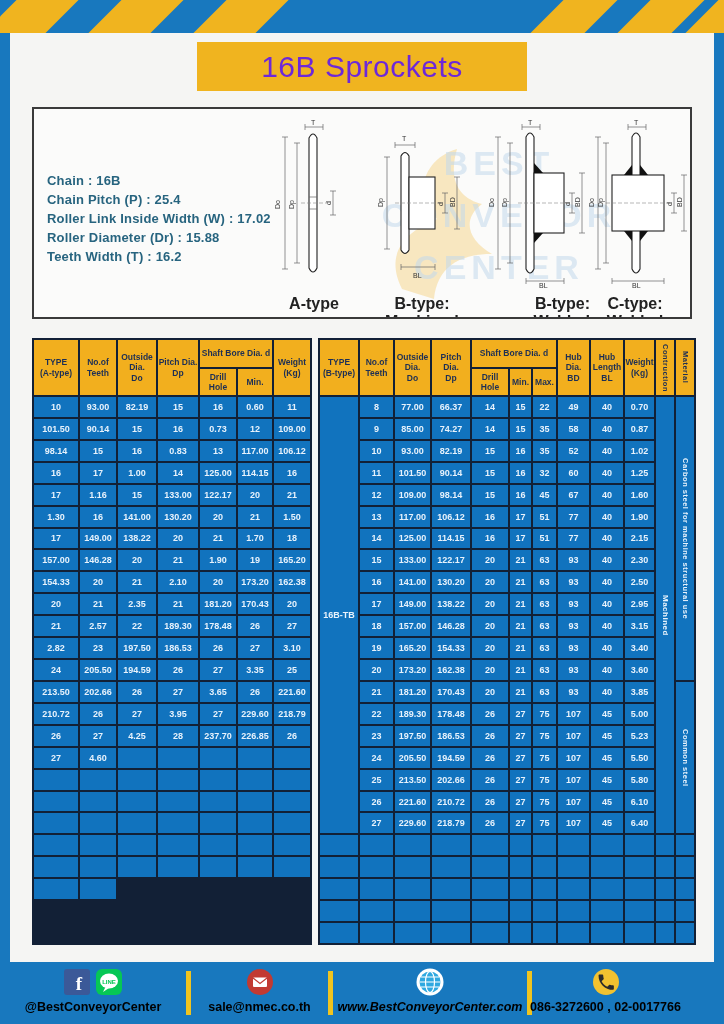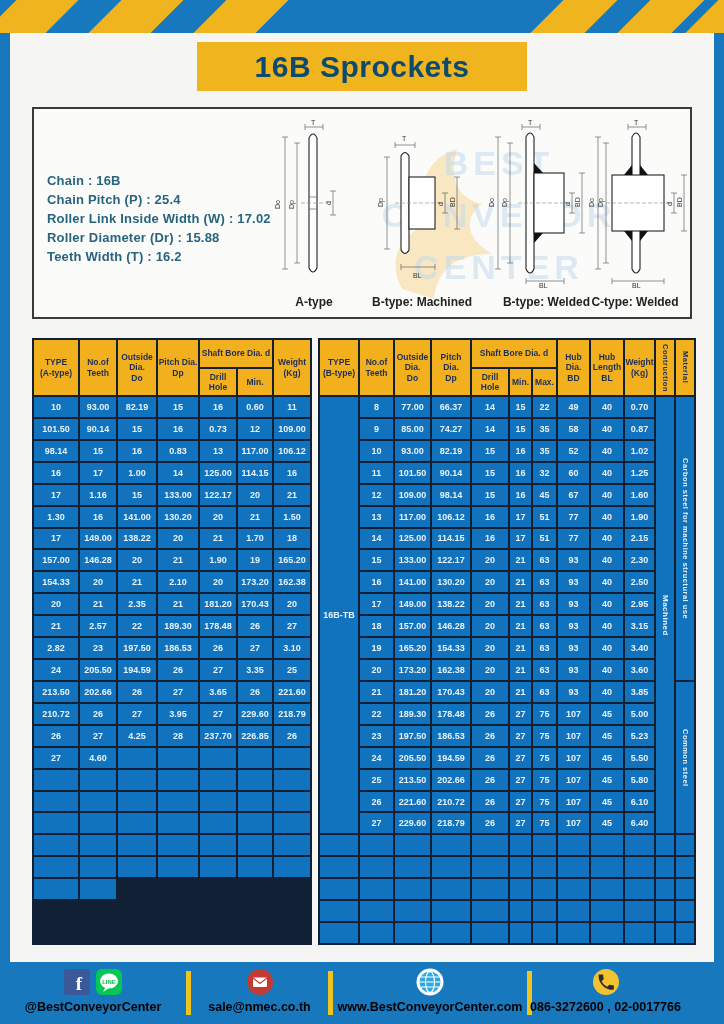--- a/index.html
+++ b/index.html
@@ -5,33 +5,33 @@
   html,body{margin:0;padding:0;background:#555;}
   .page{position:relative;width:724px;height:1024px;margin:0 auto;background:#1878BE;
         font-family:"Liberation Sans",sans-serif;overflow:hidden;}
   
   .hazard{position:absolute;left:0;top:0;width:724px;height:33px;background:#1878BE;overflow:hidden;}
   .stripe{position:absolute;top:0;height:33px;width:62px;background:#F0B41F;transform:skewX(-45deg);}
   
   .paper{position:absolute;left:10px;top:33px;width:704px;height:929px;background:#F5F5F3;}
   .title-box{position:absolute;left:50%;transform:translateX(-50%);top:9px;width:330px;height:49px;
              background:#F0B41F;display:flex;align-items:center;justify-content:center;}
-  .title-box span{font-size:30px;font-weight:700;color:#0c4a6e;letter-spacing:.5px;}
+  .title-box span{font-size:30px;font-weight:400;color:#6d28d9;letter-spacing:.5px;}
   
   .panel{position:absolute;left:22px;top:74px;width:660px;height:212px;background:#FBFBFA;
          border:2px solid #3a3a3a;box-sizing:border-box;overflow:hidden;}
   .watermark{position:absolute;left:300px;top:28px;width:330px;color:#c3d9ec;opacity:.55;
              font-size:34px;line-height:52px;font-weight:800;letter-spacing:5px;text-align:center;
              white-space:pre-line;pointer-events:none;}
   .wm-shape{position:absolute;left:308px;top:30px;pointer-events:none;}
   .specs{position:absolute;left:13px;top:62px;}
   .specs div{font-size:13px;line-height:19px;font-weight:bold;color:#27647F;letter-spacing:.2px;}
   .fig{position:absolute;top:8px;width:110px;height:172px;}
   .fig svg{width:110px;height:172px;}
-  .fig-caption{position:absolute;top:186px;width:110px;text-align:center;font-size:12px;
+  .fig-caption{position:absolute;top:186px;width:110px;text-align:center;font-size:16px;
                font-weight:600;color:#222;}
   .plate{fill:#fff;stroke:#222;stroke-width:1.1;}
   .hub{fill:#fff;stroke:#222;stroke-width:1.1;}
   .dim{stroke:#666;stroke-width:.7;fill:none;}
   .cl{stroke:#888;stroke-width:.6;stroke-dasharray:4 2;fill:none;}
   .weld{fill:#111;}
   .dimtxt{font-size:7px;fill:#333;font-family:"Liberation Sans",sans-serif;}
   
   .table{position:absolute;top:305px;background:#122036;padding:2px;box-sizing:border-box;}
   .table-a{left:22px;width:280px;}
@@ -46,21 +46,21 @@
         align-items:center;justify-content:center;text-align:center;}
   .vtext{writing-mode:vertical-rl;letter-spacing:.5px;}
   .h-r2{grid-row:1 / span 2;}
   
   .footer{position:absolute;left:0;top:962px;width:724px;height:62px;background:#1878BE;
           display:flex;align-items:stretch;}
   .fsec{display:flex;flex-direction:column;align-items:center;justify-content:flex-start;padding-top:5px;}
   .fsec .icons{display:flex;gap:6px;height:30px;align-items:center;}
   .flabel{margin-top:3px;font-size:12.5px;font-weight:bold;color:#000000;white-space:nowrap;}
   .fdiv{width:5px;height:44px;background:#F0C41F;align-self:center;}
-  .s1{width:186px;} .s2{width:137px;} .s3{width:194px;} .s4{width:147px;}
+  .s1{width:186px;} .s2{width:137px;} .s3{width:194px;font-style:italic;} .s4{width:147px;}
 </style>
 </head>
 <body>
 
 <div class="page">
 
   <div class="hazard">
     <div class="stripe" style="left:0;"></div>
     <div class="stripe" style="left:105px;"></div>
     <div class="stripe" style="left:210px;"></div>

